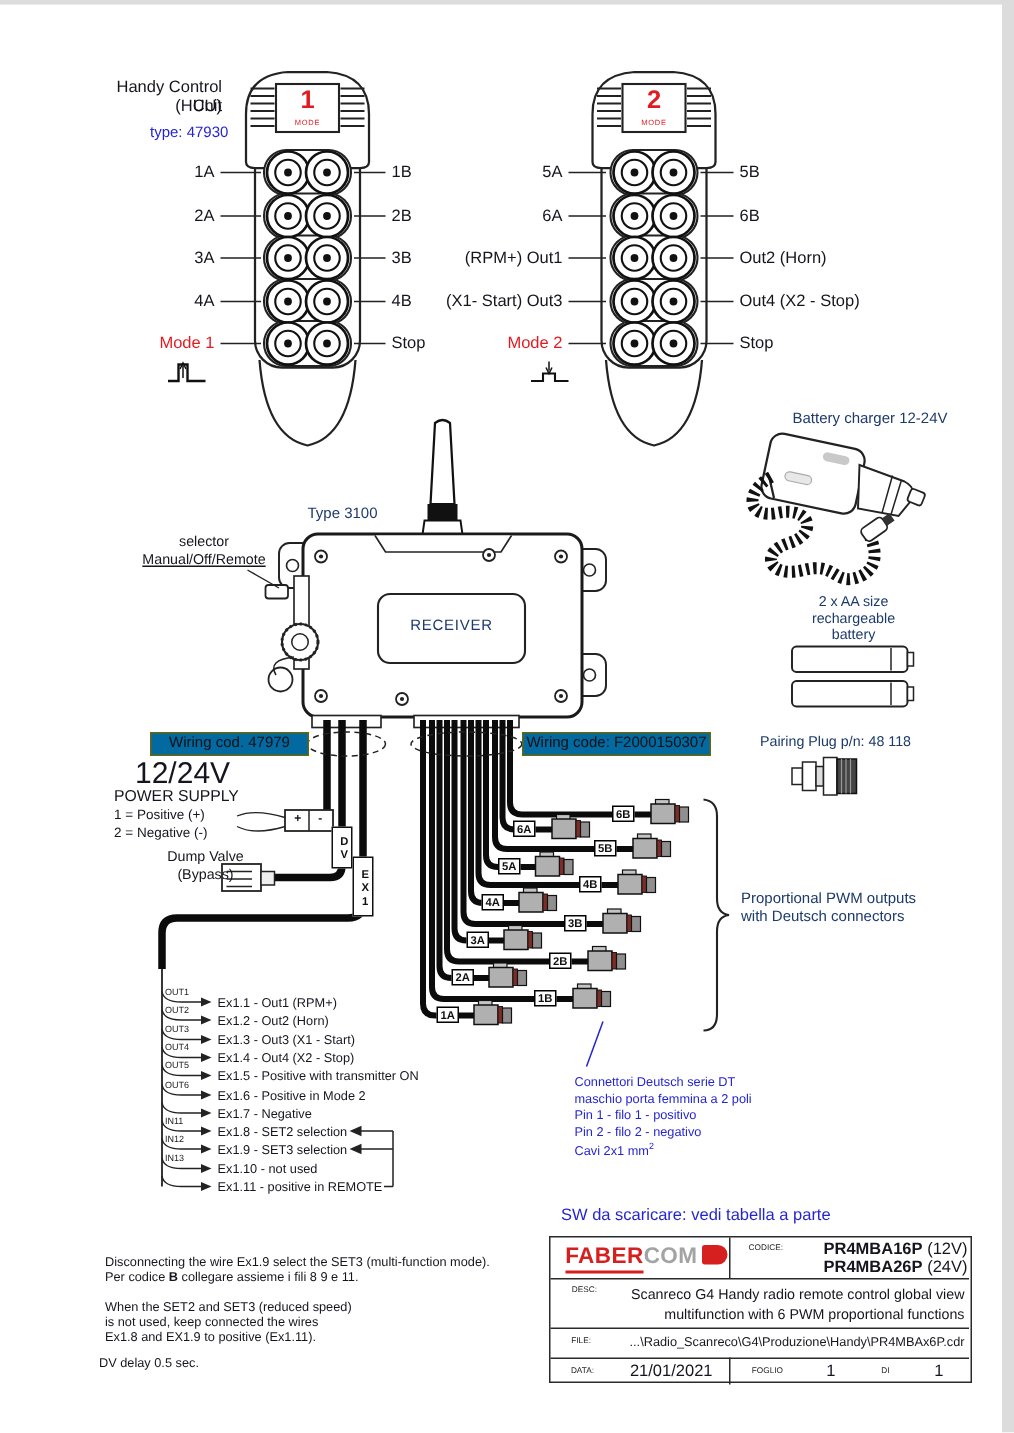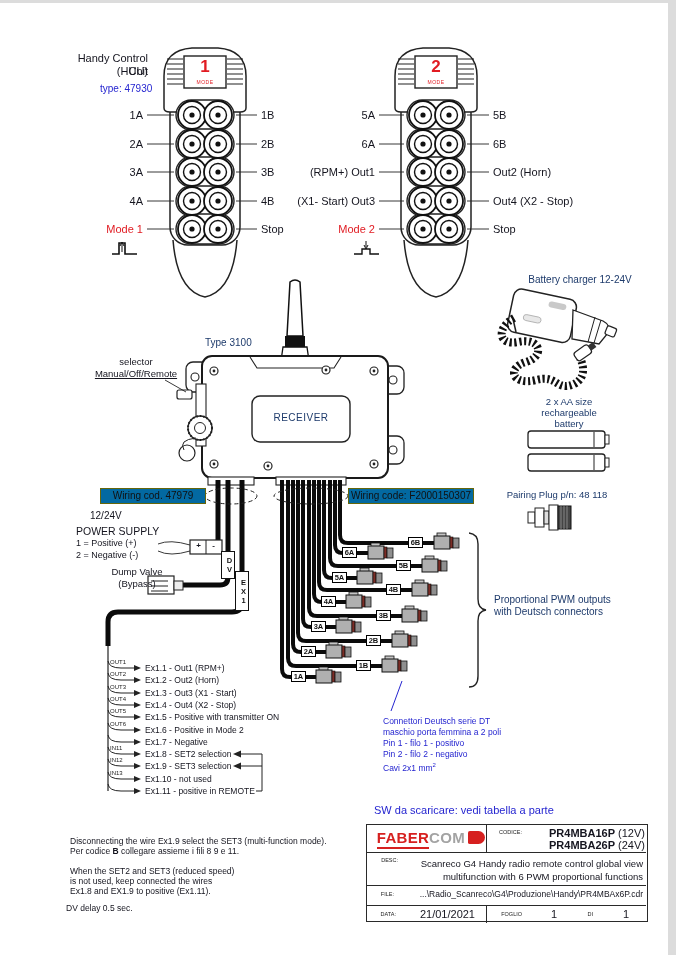--- a/index.html
+++ b/index.html
@@ -11,21 +11,21 @@
   .c { text-align: center; }
   .navy { color: #1d3a6b; }
   .red { color: #e11b22; }
   .blue { color: #2525d0; }
   .s11 { font-size: 11px; line-height: 13px; }
   .s105 { font-size: 10.5px; line-height: 12px; }
   .s10 { font-size: 10px; line-height: 12px; }
   .s95 { font-size: 9.5px; line-height: 11.5px; }
   .s9 { font-size: 9px; line-height: 10.5px; }
   .s85 { font-size: 8.5px; line-height: 10px; }
-  .s15 { font-size: 10px; line-height: 16px; }
+  .s15 { font-size: 20px; line-height: 16px; }
   .tag { font-size: 6px; line-height: 7px; color: #222; }
   .tiny { font-size: 5.5px; line-height: 6px; color: #222; }
   .yellow { background: #0369a1; border: 1px solid #66660a; font-size: 10px;
             line-height: 13px; text-align: center; color: #111; }
   .vert { writing-mode: vertical-rl; text-orientation: upright; background: #fff;
           border: 1px solid #111; font-size: 7.5px; font-weight: bold;
           text-align: center; color: #111; }
   .clabel { background: #fff; border: 1px solid #000; font-size: 7.5px; font-weight: bold;
             text-align: center; line-height: 9px; color: #111; }
   .digit { font-size: 17px; font-weight: bold; line-height: 18px; }

